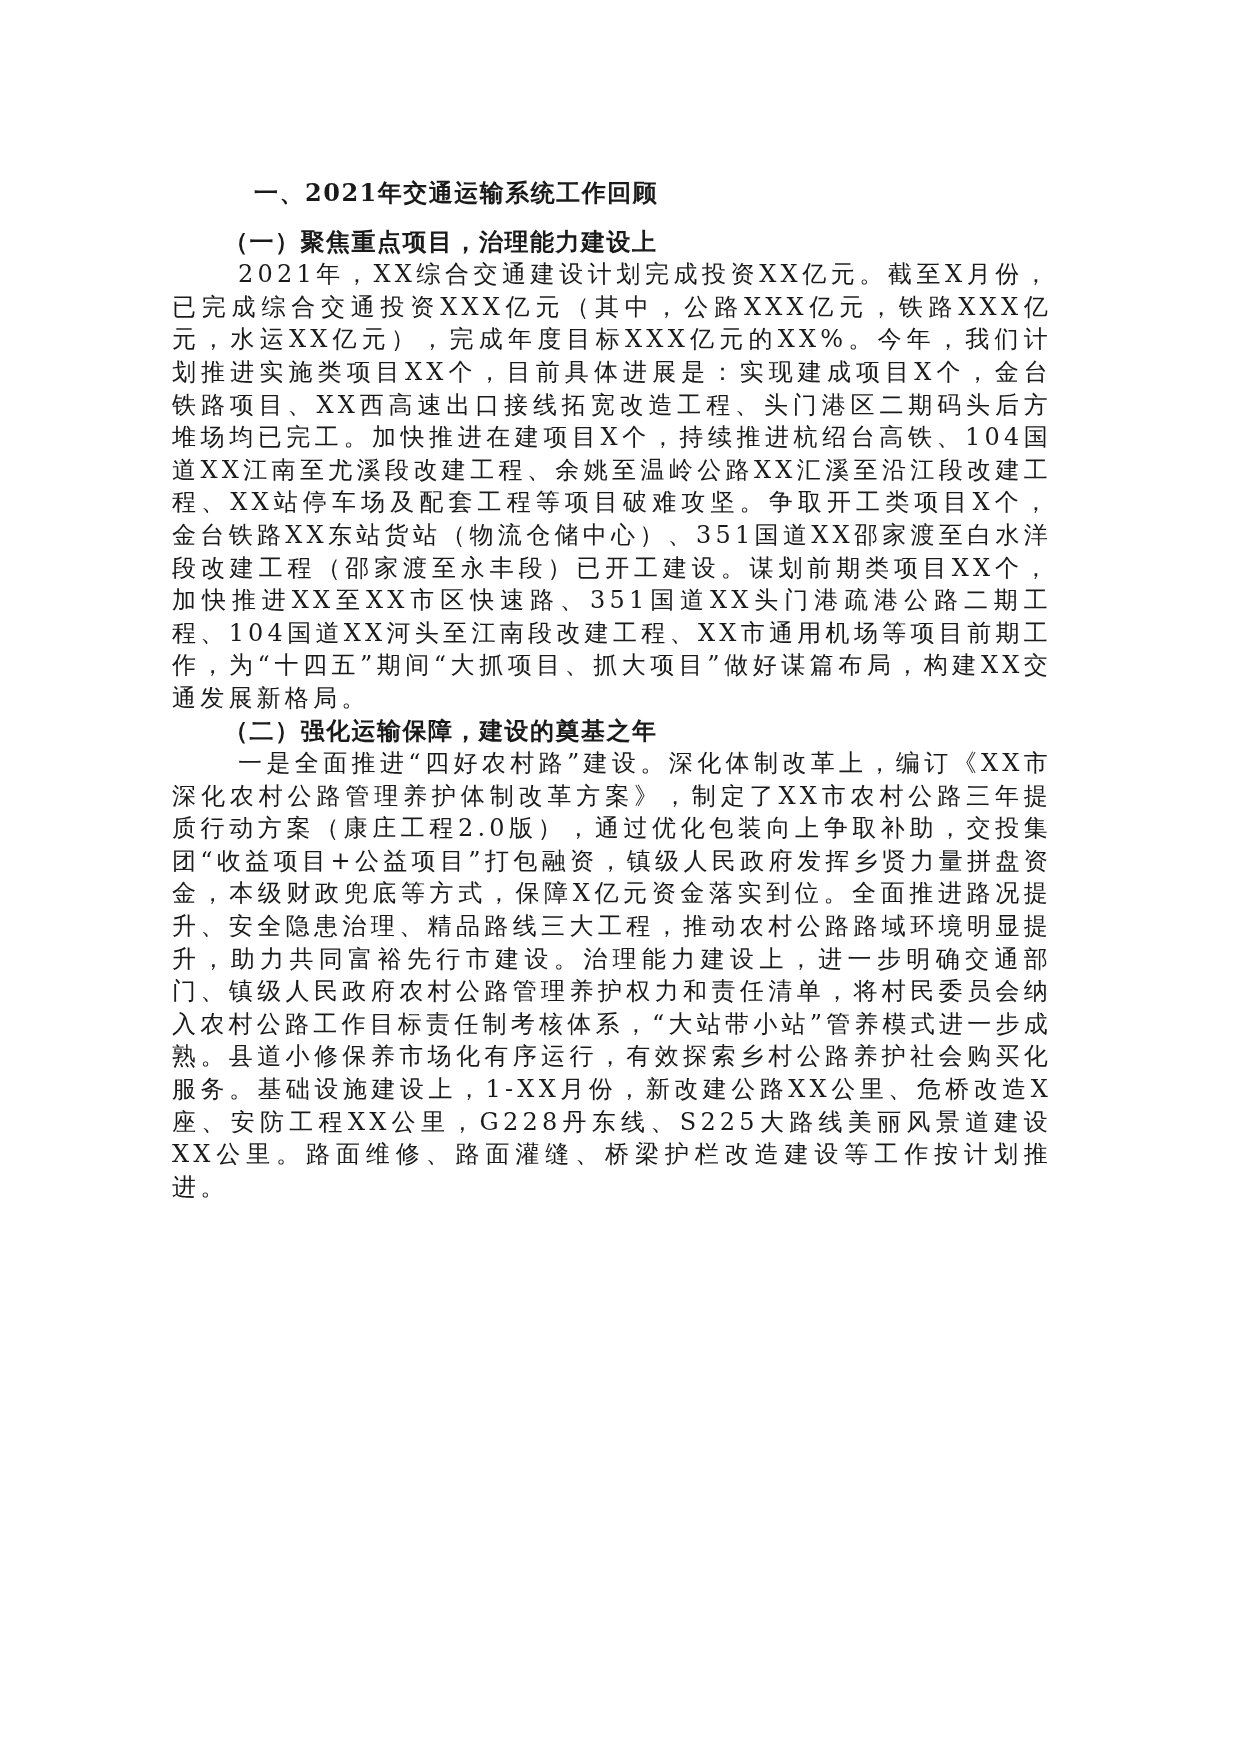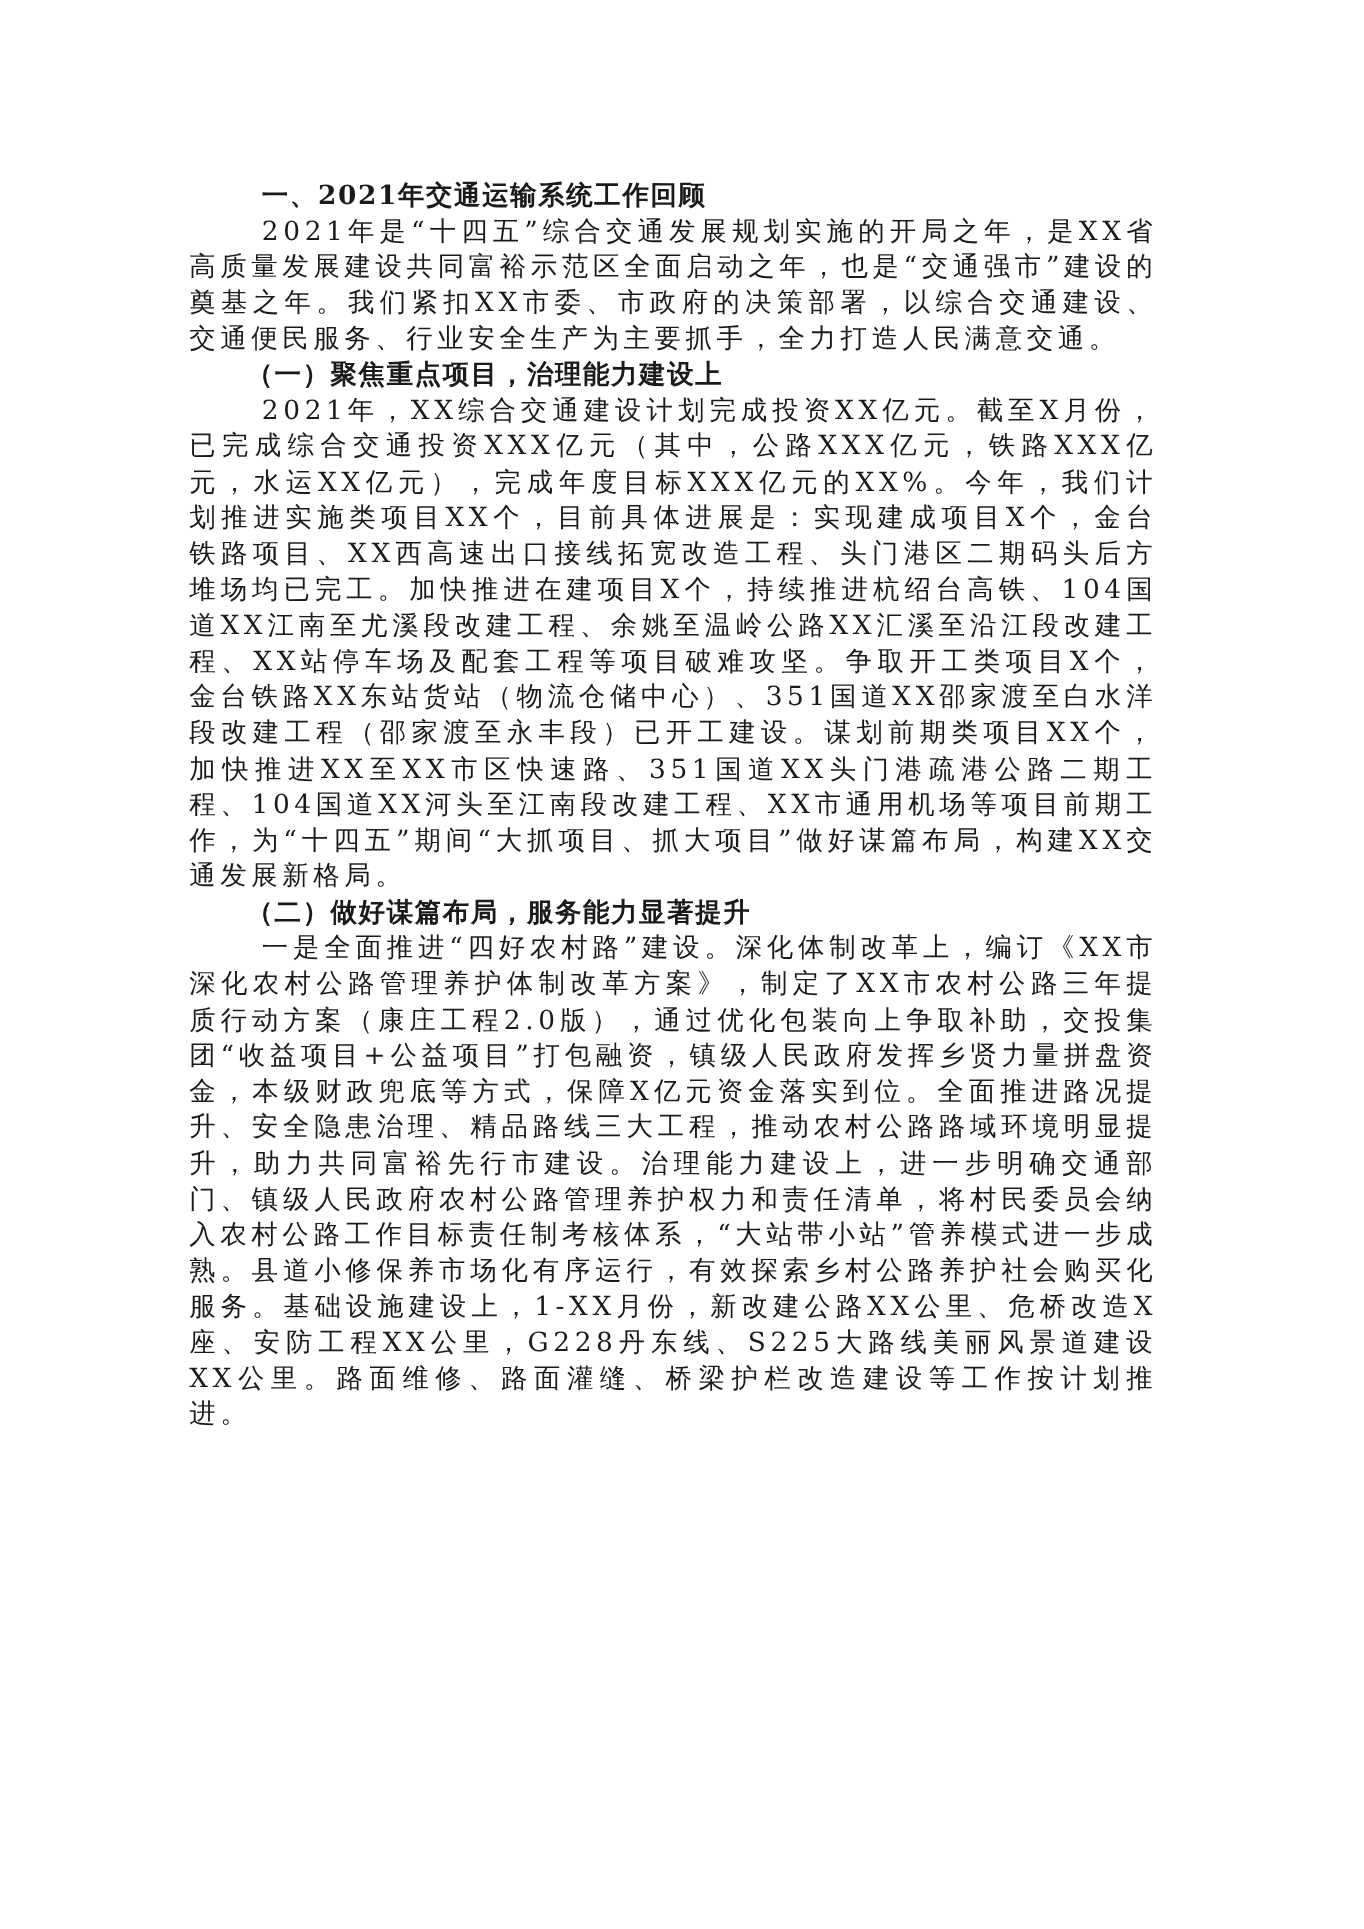--- a/index.html
+++ b/index.html
@@ -10,21 +10,21 @@
     top: 161px;
     width: 880px;
     color: #1a1a1a;
     font-family: "DejaVu Serif", "Liberation Serif", serif;
     font-size: 24px;
     line-height: 32.6px;
     letter-spacing: 4.2px;
   }
   .page p { margin: 0; text-indent: 66px; text-align: justify; text-align-last: left; }
   .page h2 {
-    margin: 0;
+    margin: 16px;
     font-size: 24px;
     font-weight: bold;
     text-indent: 66px;
     letter-spacing: 1.5px;
     line-height: 32.6px;
   }
   .page h3 {
     margin: 0;
     font-size: 24px;
     font-weight: bold;
@@ -32,22 +32,21 @@
     letter-spacing: 1.5px;
     line-height: 32.6px;
   }
   .gap { height: 6px; }
 </style>
 </head>
 <body>
 
 <div class="page">
   <h2>一、2021年交通运输系统工作回顾</h2>
-  <p>2021年是“十四五”综合交通发展规划实施的开局之年，是XX省高质量发展建设共同富裕示范区全面启动之年，也是“交通强市”建设的奠基之年。我们紧扣XX市委、市政府的决策部署，以综合交通建设、交通便民服务、行业安全生产为主要抓手，全力打造人民满意交通。</p>
 
   <h3>（一）聚焦重点项目，治理能力建设上</h3>
   <p>2021年，XX综合交通建设计划完成投资XX亿元。截至X月份，已完成综合交通投资XXX亿元（其中，公路XXX亿元，铁路XXX亿元，水运XX亿元），完成年度目标XXX亿元的XX%。今年，我们计划推进实施类项目XX个，目前具体进展是：实现建成项目X个，金台铁路项目、XX西高速出口接线拓宽改造工程、头门港区二期码头后方堆场均已完工。加快推进在建项目X个，持续推进杭绍台高铁、104国道XX江南至尤溪段改建工程、余姚至温岭公路XX汇溪至沿江段改建工程、XX站停车场及配套工程等项目破难攻坚。争取开工类项目X个，金台铁路XX东站货站（物流仓储中心）、351国道XX邵家渡至白水洋段改建工程（邵家渡至永丰段）已开工建设。谋划前期类项目XX个，加快推进XX至XX市区快速路、351国道XX头门港疏港公路二期工程、104国道XX河头至江南段改建工程、XX市通用机场等项目前期工作，为“十四五”期间“大抓项目、抓大项目”做好谋篇布局，构建XX交通发展新格局。</p>
 
-  <h3>（二）做好谋篇布局，服务能力显著提升</h3>
+  <h3>（二）强化运输保障，建设的奠基之年</h3>
   <p>一是全面推进“四好农村路”建设。深化体制改革上，编订《XX市深化农村公路管理养护体制改革方案》，制定了XX市农村公路三年提质行动方案（康庄工程2.0版），通过优化包装向上争取补助，交投集团“收益项目+公益项目”打包融资，镇级人民政府发挥乡贤力量拼盘资金，本级财政兜底等方式，保障X亿元资金落实到位。全面推进路况提升、安全隐患治理、精品路线三大工程，推动农村公路路域环境明显提升，助力共同富裕先行市建设。治理能力建设上，进一步明确交通部门、镇级人民政府农村公路管理养护权力和责任清单，将村民委员会纳入农村公路工作目标责任制考核体系，“大站带小站”管养模式进一步成熟。县道小修保养市场化有序运行，有效探索乡村公路养护社会购买化服务。基础设施建设上，1-XX月份，新改建公路XX公里、危桥改造X座、安防工程XX公里，G228丹东线、S225大路线美丽风景道建设XX公里。路面维修、路面灌缝、桥梁护栏改造建设等工作按计划推进。</p>
   <div class="gap"></div>
   <div class="gap"></div>
 </div>
 
 </body></html>

